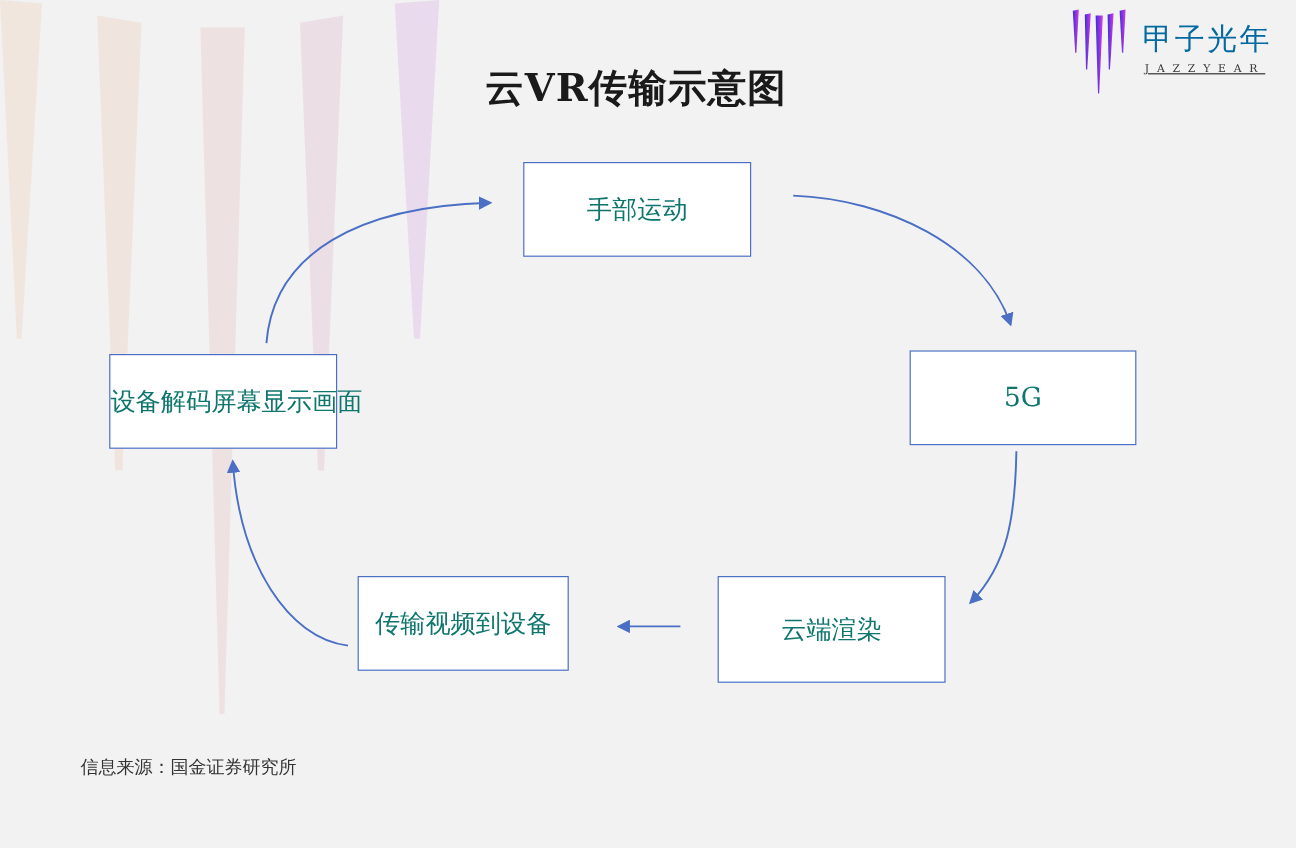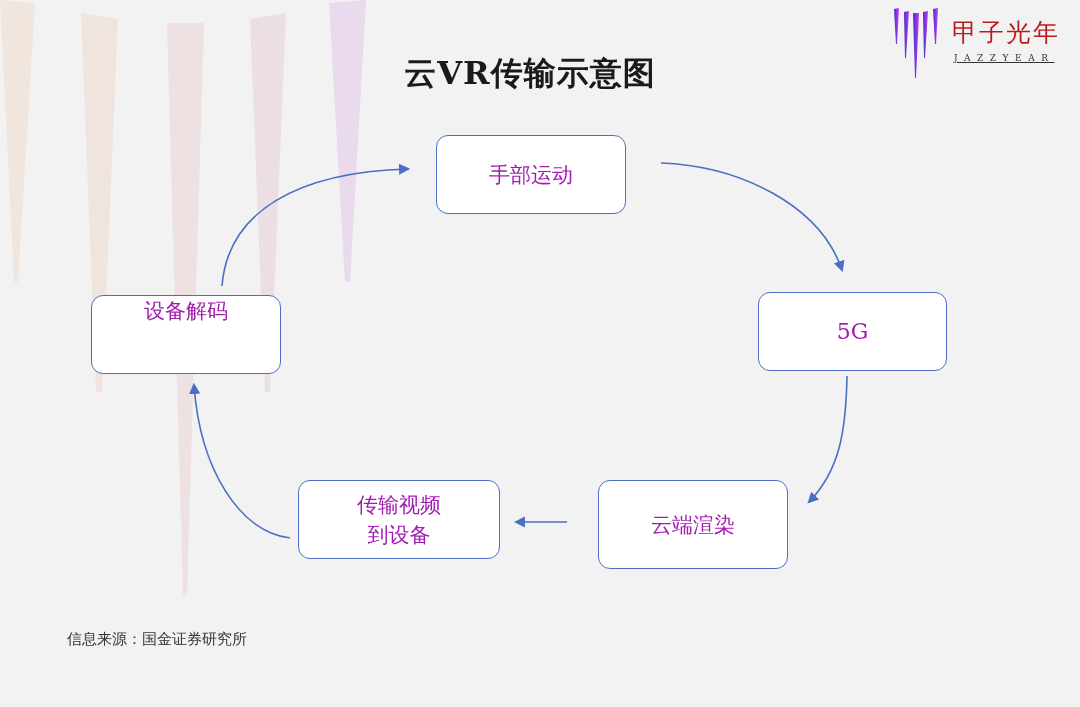--- a/index.html
+++ b/index.html
@@ -11,42 +11,42 @@
   .bg-deco { position: absolute; left: 0; top: 0; width: 1080px; height: 707px; z-index: 0; }
   .title {
     position: absolute; left: 0; width: 1060px; top: 52px; text-align: center;
     font-size: 32px; font-weight: bold; color: #1a1a1a; letter-spacing: 1px;
     font-family: "DejaVu Serif", "Liberation Serif", serif;
     z-index: 2;
   }
   .logo { position: absolute; left: 892px; top: 6px; width: 180px; height: 76px; z-index: 2; }
   .logo-mark { position: absolute; left: 0; top: 0; width: 48px; height: 76px; }
   .logo-cn {
-    position: absolute; left: 60px; top: 10px; font-size: 25px; color: #b91c1c;
+    position: absolute; left: 60px; top: 10px; font-size: 25px; color: #0369a1;
     letter-spacing: 2px; font-family: "DejaVu Serif", "Liberation Serif", serif;
   }
   .logo-en {
     position: absolute; left: 62px; top: 47px; font-size: 9px; color: #333;
     letter-spacing: 6.5px; font-family: "DejaVu Serif", "Liberation Serif", serif; text-decoration: underline;
   }
   .arrows { position: absolute; left: 0; top: 0; width: 1080px; height: 707px; z-index: 1; }
   .node {
     position: absolute; box-sizing: border-box;
-    background: #ffffff; border: 1.5px solid #4a6fc4; border-radius: 12px;
-    display: flex; flex-direction: column; align-items: center; justify-content: center;
-    font-size: 21px; line-height: 30px; color: #a21caf;
+    background: #ffffff; border: 1.5px solid #4a6fc4; border-radius: 0;
+    display: flex; flex-direction: row; align-items: center; justify-content: center;
+    font-size: 21px; line-height: 30px; color: #0f766e;
     font-family: "DejaVu Sans", "Liberation Sans", sans-serif;
     z-index: 2;
   }
   .node span { display: block; white-space: nowrap; }
   .node.serif { font-family: "DejaVu Serif", "Liberation Serif", serif; font-size: 22px; }
   #n-hand { left: 436px; top: 135px; width: 190px; height: 79px; }
   #n-5g { left: 758px; top: 292px; width: 189px; height: 79px; }
   #n-render { left: 598px; top: 480px; width: 190px; height: 89px; }
-  #n-transmit { left: 298px; top: 480px; width: 202px; height: 79px; }
+  #n-transmit { left: 298px; top: 480px; width: 176px; height: 79px; }
   #n-decode { left: 91px; top: 295px; width: 190px; height: 79px; justify-content: space-between; }
   .source {
     position: absolute; left: 67px; top: 630px; font-size: 15px; color: #333;
     font-family: "DejaVu Sans", "Liberation Sans", sans-serif; z-index: 2; text-align: center;
   }
 </style>
 </head>
 <body>
 
 <svg class="bg-deco" viewBox="0 0 1080 707">
@@ -98,15 +98,16 @@
 </div>
 <div class="node" id="n-render">
   <span>云端渲染</span>
 </div>
 <div class="node" id="n-transmit">
   <span>传输视频</span>
   <span>到设备</span>
 </div>
 <div class="node" id="n-decode">
   <span>设备解码</span>
+  <span>屏幕显示画面</span>
 </div>
 
 <div class="source">信息来源：国金证券研究所</div>
 
 </body></html>

